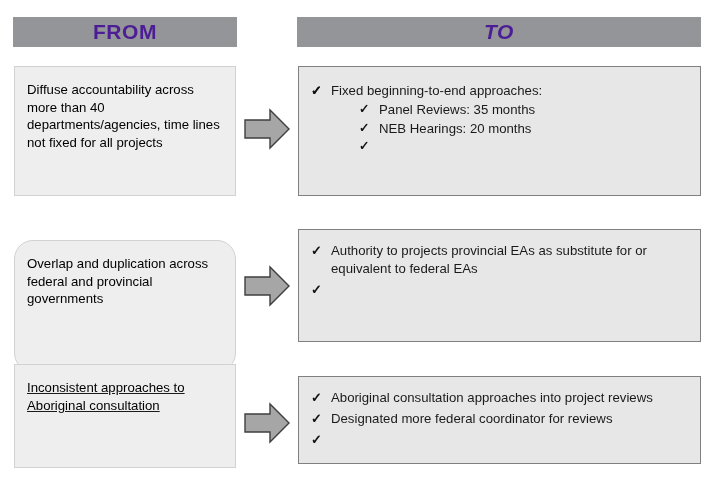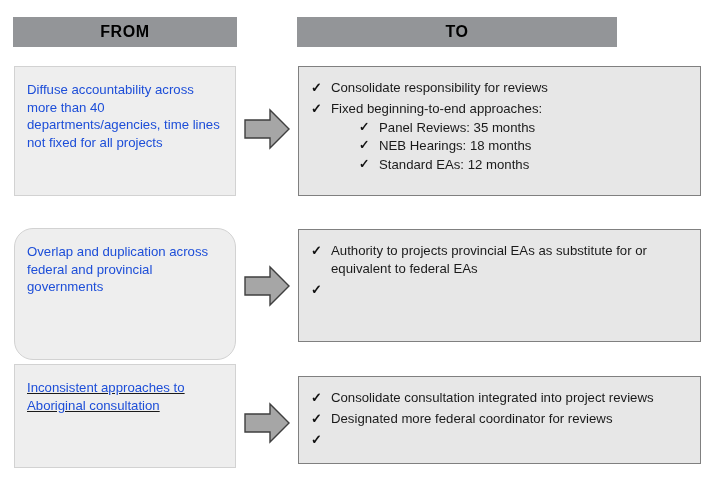--- a/index.html
+++ b/index.html
@@ -21,40 +21,41 @@
     position: relative;
     width: 720px;
     height: 492px;
     background: #ffffff;
   }
 
   
   .col-header {
     position: absolute;
     background: #939598;
-    color: #000000;
+    color: #4c1d95;
     font-weight: bold;
-    font-size: 16px;
+    font-size: 21px;
     letter-spacing: 0.6px;
     display: flex;
     align-items: center;
     justify-content: center;
     box-sizing: border-box;
   }
   .col-header.from {
     left: 13px;
     top: 17px;
     width: 224px;
     height: 30px;
   }
   .col-header.to {
     left: 297px;
     top: 17px;
-    width: 320px;
+    width: 404px;
     height: 30px;
+    font-style: italic;
   }
 
   
   .panel {
     position: absolute;
     box-sizing: border-box;
     background: #ebebeb;
   }
   .panel.from-panel {
     left: 14px;
@@ -66,29 +67,29 @@
   .panel.to-panel {
     left: 298px;
     width: 403px;
     border: 1px solid #808080;
     background: #e7e7e7;
     padding: 12px 12px 10px 10px;
   }
 
   .row1 .from-panel { top: 66px; height: 130px; }
   .row1 .to-panel   { top: 66px; height: 130px; }
-  .row2 .from-panel { top: 228px; height: 132px; border-radius: 19px; }
+  .row2 .from-panel { top: 240px; height: 132px; border-radius: 19px; }
   .row2 .to-panel   { top: 229px; height: 113px; }
   .row3 .from-panel { top: 364px; height: 104px; text-decoration: underline; }
   .row3 .to-panel   { top: 376px; height: 88px; }
 
   .from-text {
     font-size: 13.2px;
     line-height: 17.5px;
-    color: #1d4ed8;
+    color: #000000;
   }
 
   
   ul.bullets {
     list-style: none;
     margin: 0;
     padding: 0;
   }
   ul.bullets li {
     position: relative;
@@ -161,37 +162,35 @@
     <div class="arrow">
       <svg viewBox="0 0 46 42" preserveAspectRatio="none" aria-hidden="true">
         <polygon points="1,12 26,12 26,2 45,21 26,40 26,30 1,30" fill="#a6a6a6" stroke="#3f3f3f" stroke-width="1.4" stroke-linejoin="miter"></polygon>
       </svg>
     </div>
 
     <div class="panel to-panel">
       <ul class="bullets">
         <li>
           <span class="check">✓</span>
-          <span>Consolidate responsibility for reviews</span>
         </li>
         <li>
           <span class="check">✓</span>
           <span>Fixed beginning-to-end approaches:</span>
           <ul class="sub-bullets">
             <li>
               <span class="check">✓</span>
               <span>Panel Reviews: 35 months</span>
             </li>
             <li>
               <span class="check">✓</span>
-              <span>NEB Hearings: 18 months</span>
+              <span>NEB Hearings: 20 months</span>
             </li>
             <li>
               <span class="check">✓</span>
-              <span>Standard EAs: 12 months</span>
             </li>
           </ul>
         </li>
       </ul>
     </div>
   </div>
 
   <div class="row2">
     <div class="panel from-panel">
       <div class="from-text">Overlap and duplication across federal and provincial governments</div>
@@ -224,21 +223,21 @@
     <div class="arrow">
       <svg viewBox="0 0 46 42" preserveAspectRatio="none" aria-hidden="true">
         <polygon points="1,12 26,12 26,2 45,21 26,40 26,30 1,30" fill="#a6a6a6" stroke="#3f3f3f" stroke-width="1.4" stroke-linejoin="miter"></polygon>
       </svg>
     </div>
 
     <div class="panel to-panel">
       <ul class="bullets">
         <li>
           <span class="check">✓</span>
-          <span>Consolidate consultation integrated into project reviews</span>
+          <span>Aboriginal consultation approaches into project reviews</span>
         </li>
         <li>
           <span class="check">✓</span>
           <span>Designated more federal coordinator for reviews</span>
         </li>
         <li>
           <span class="check">✓</span>
         </li>
       </ul>
     </div>

